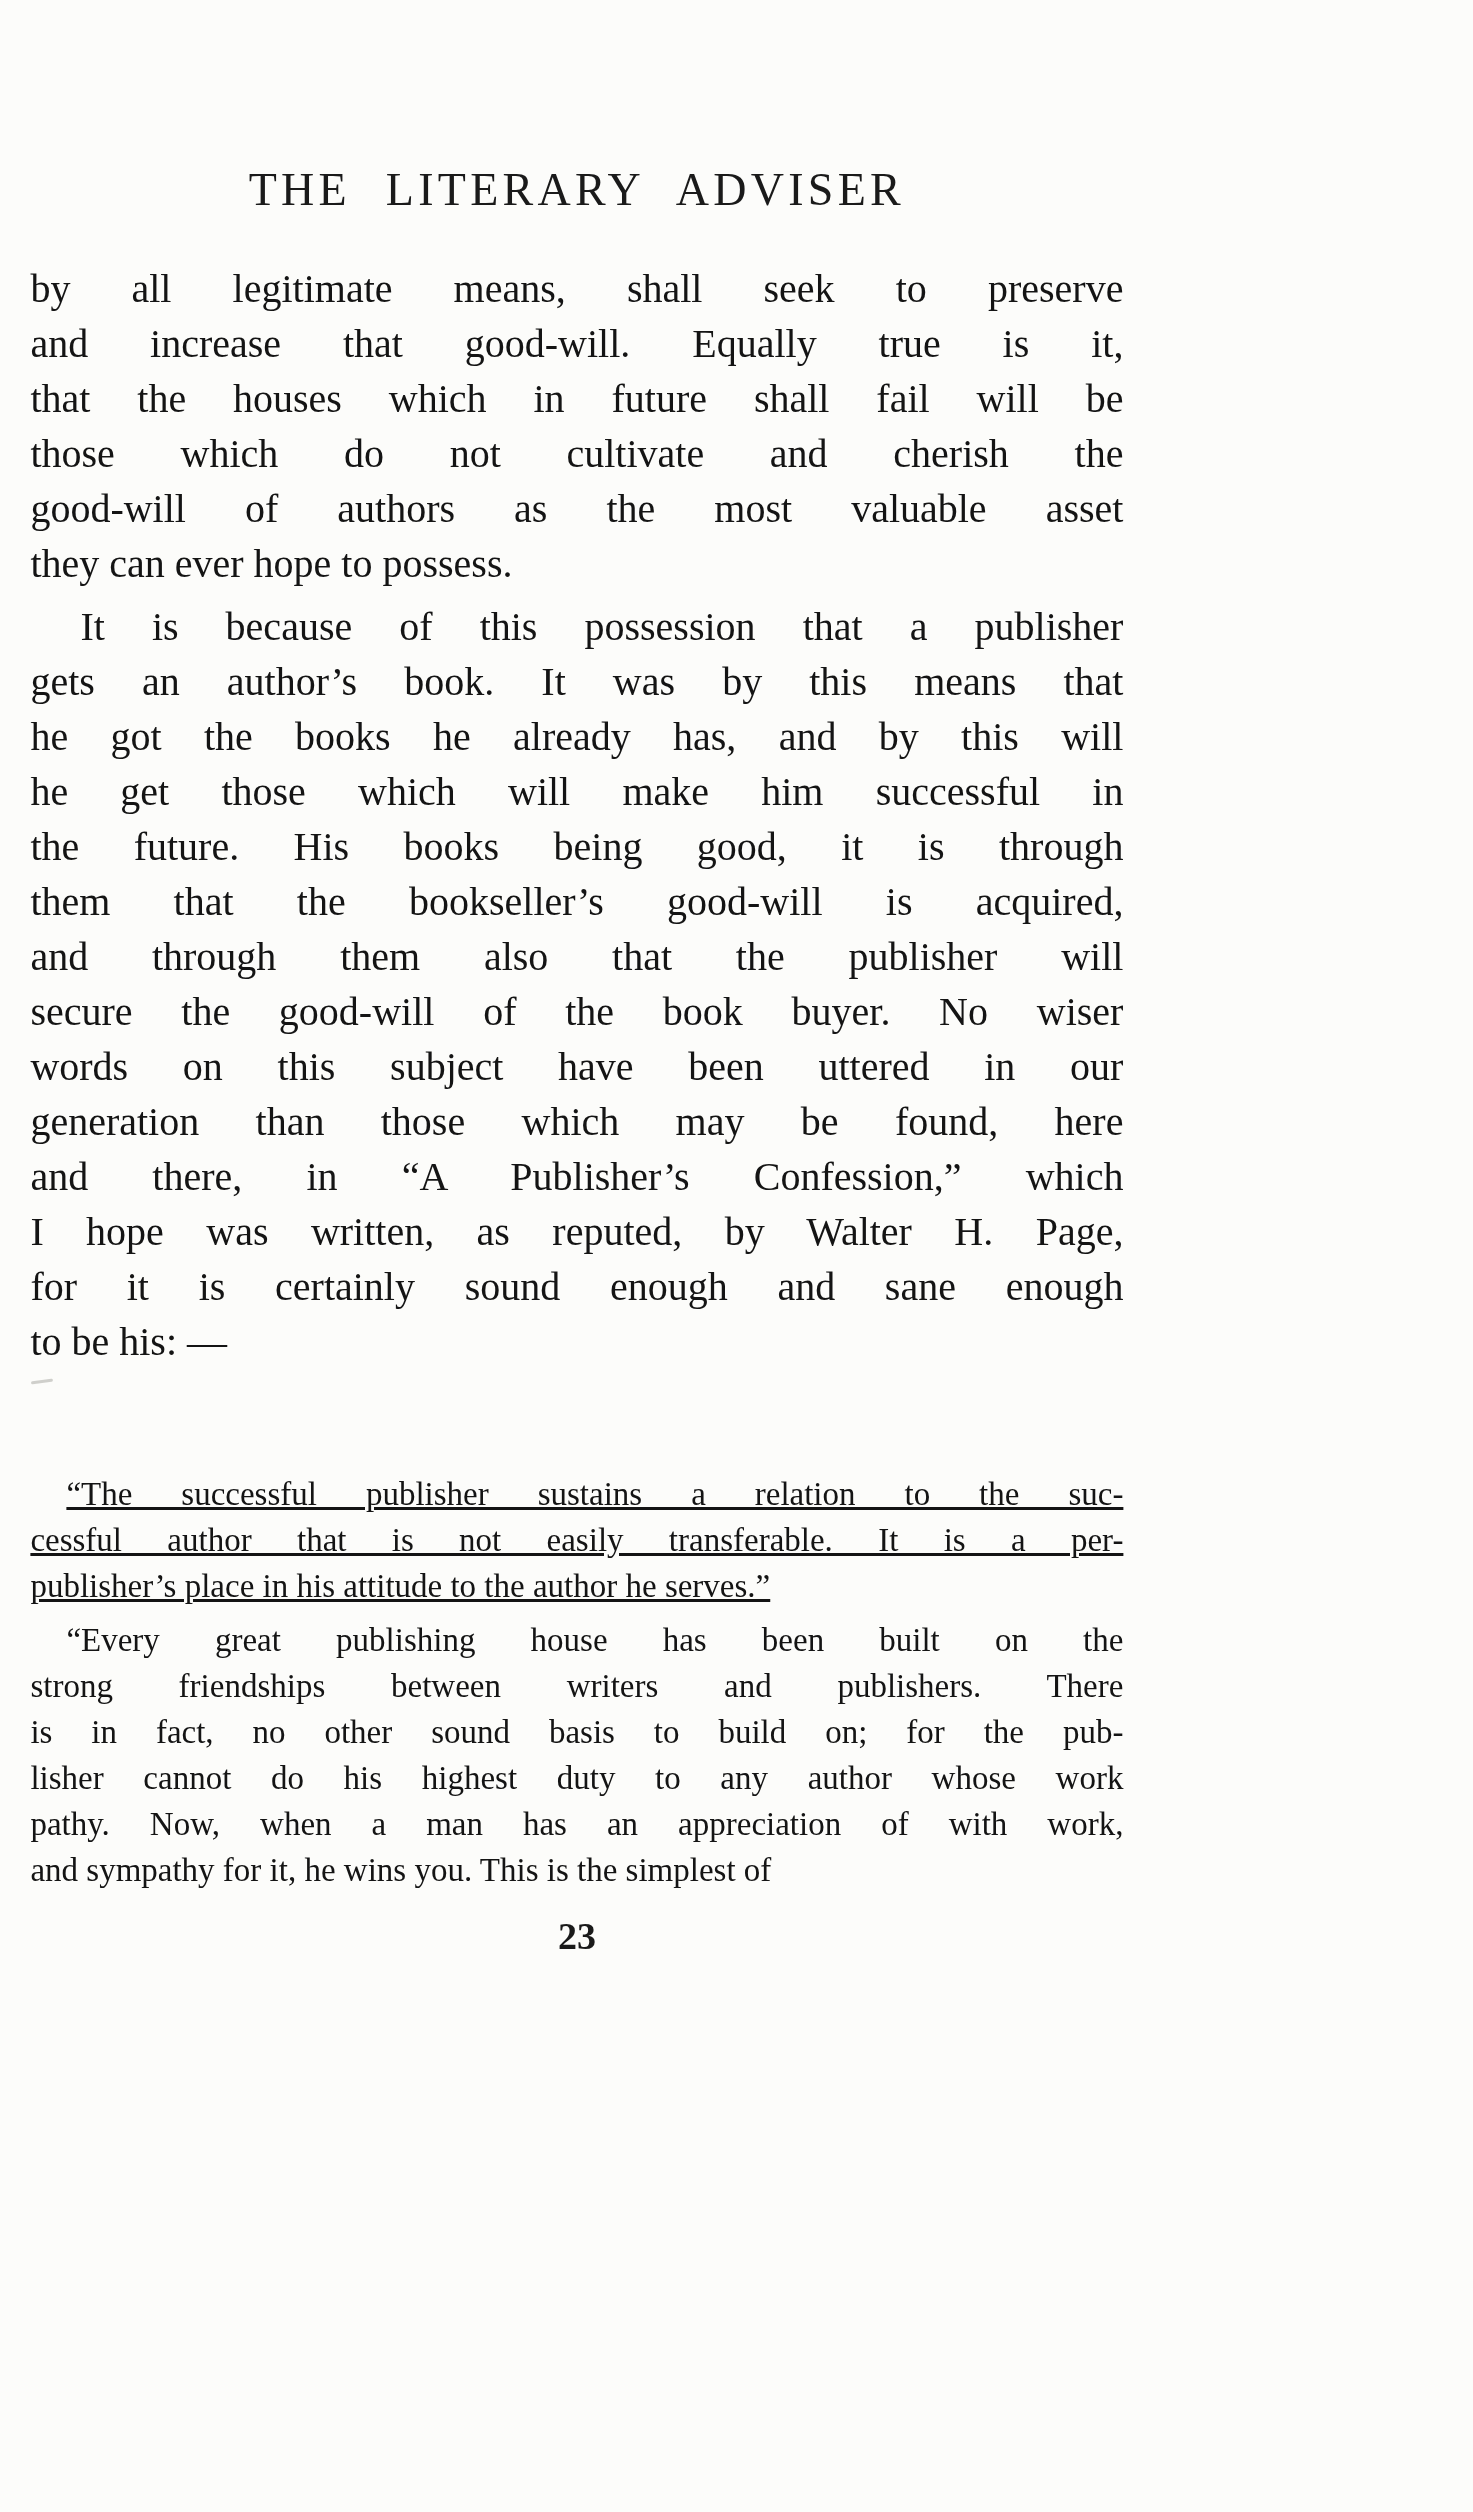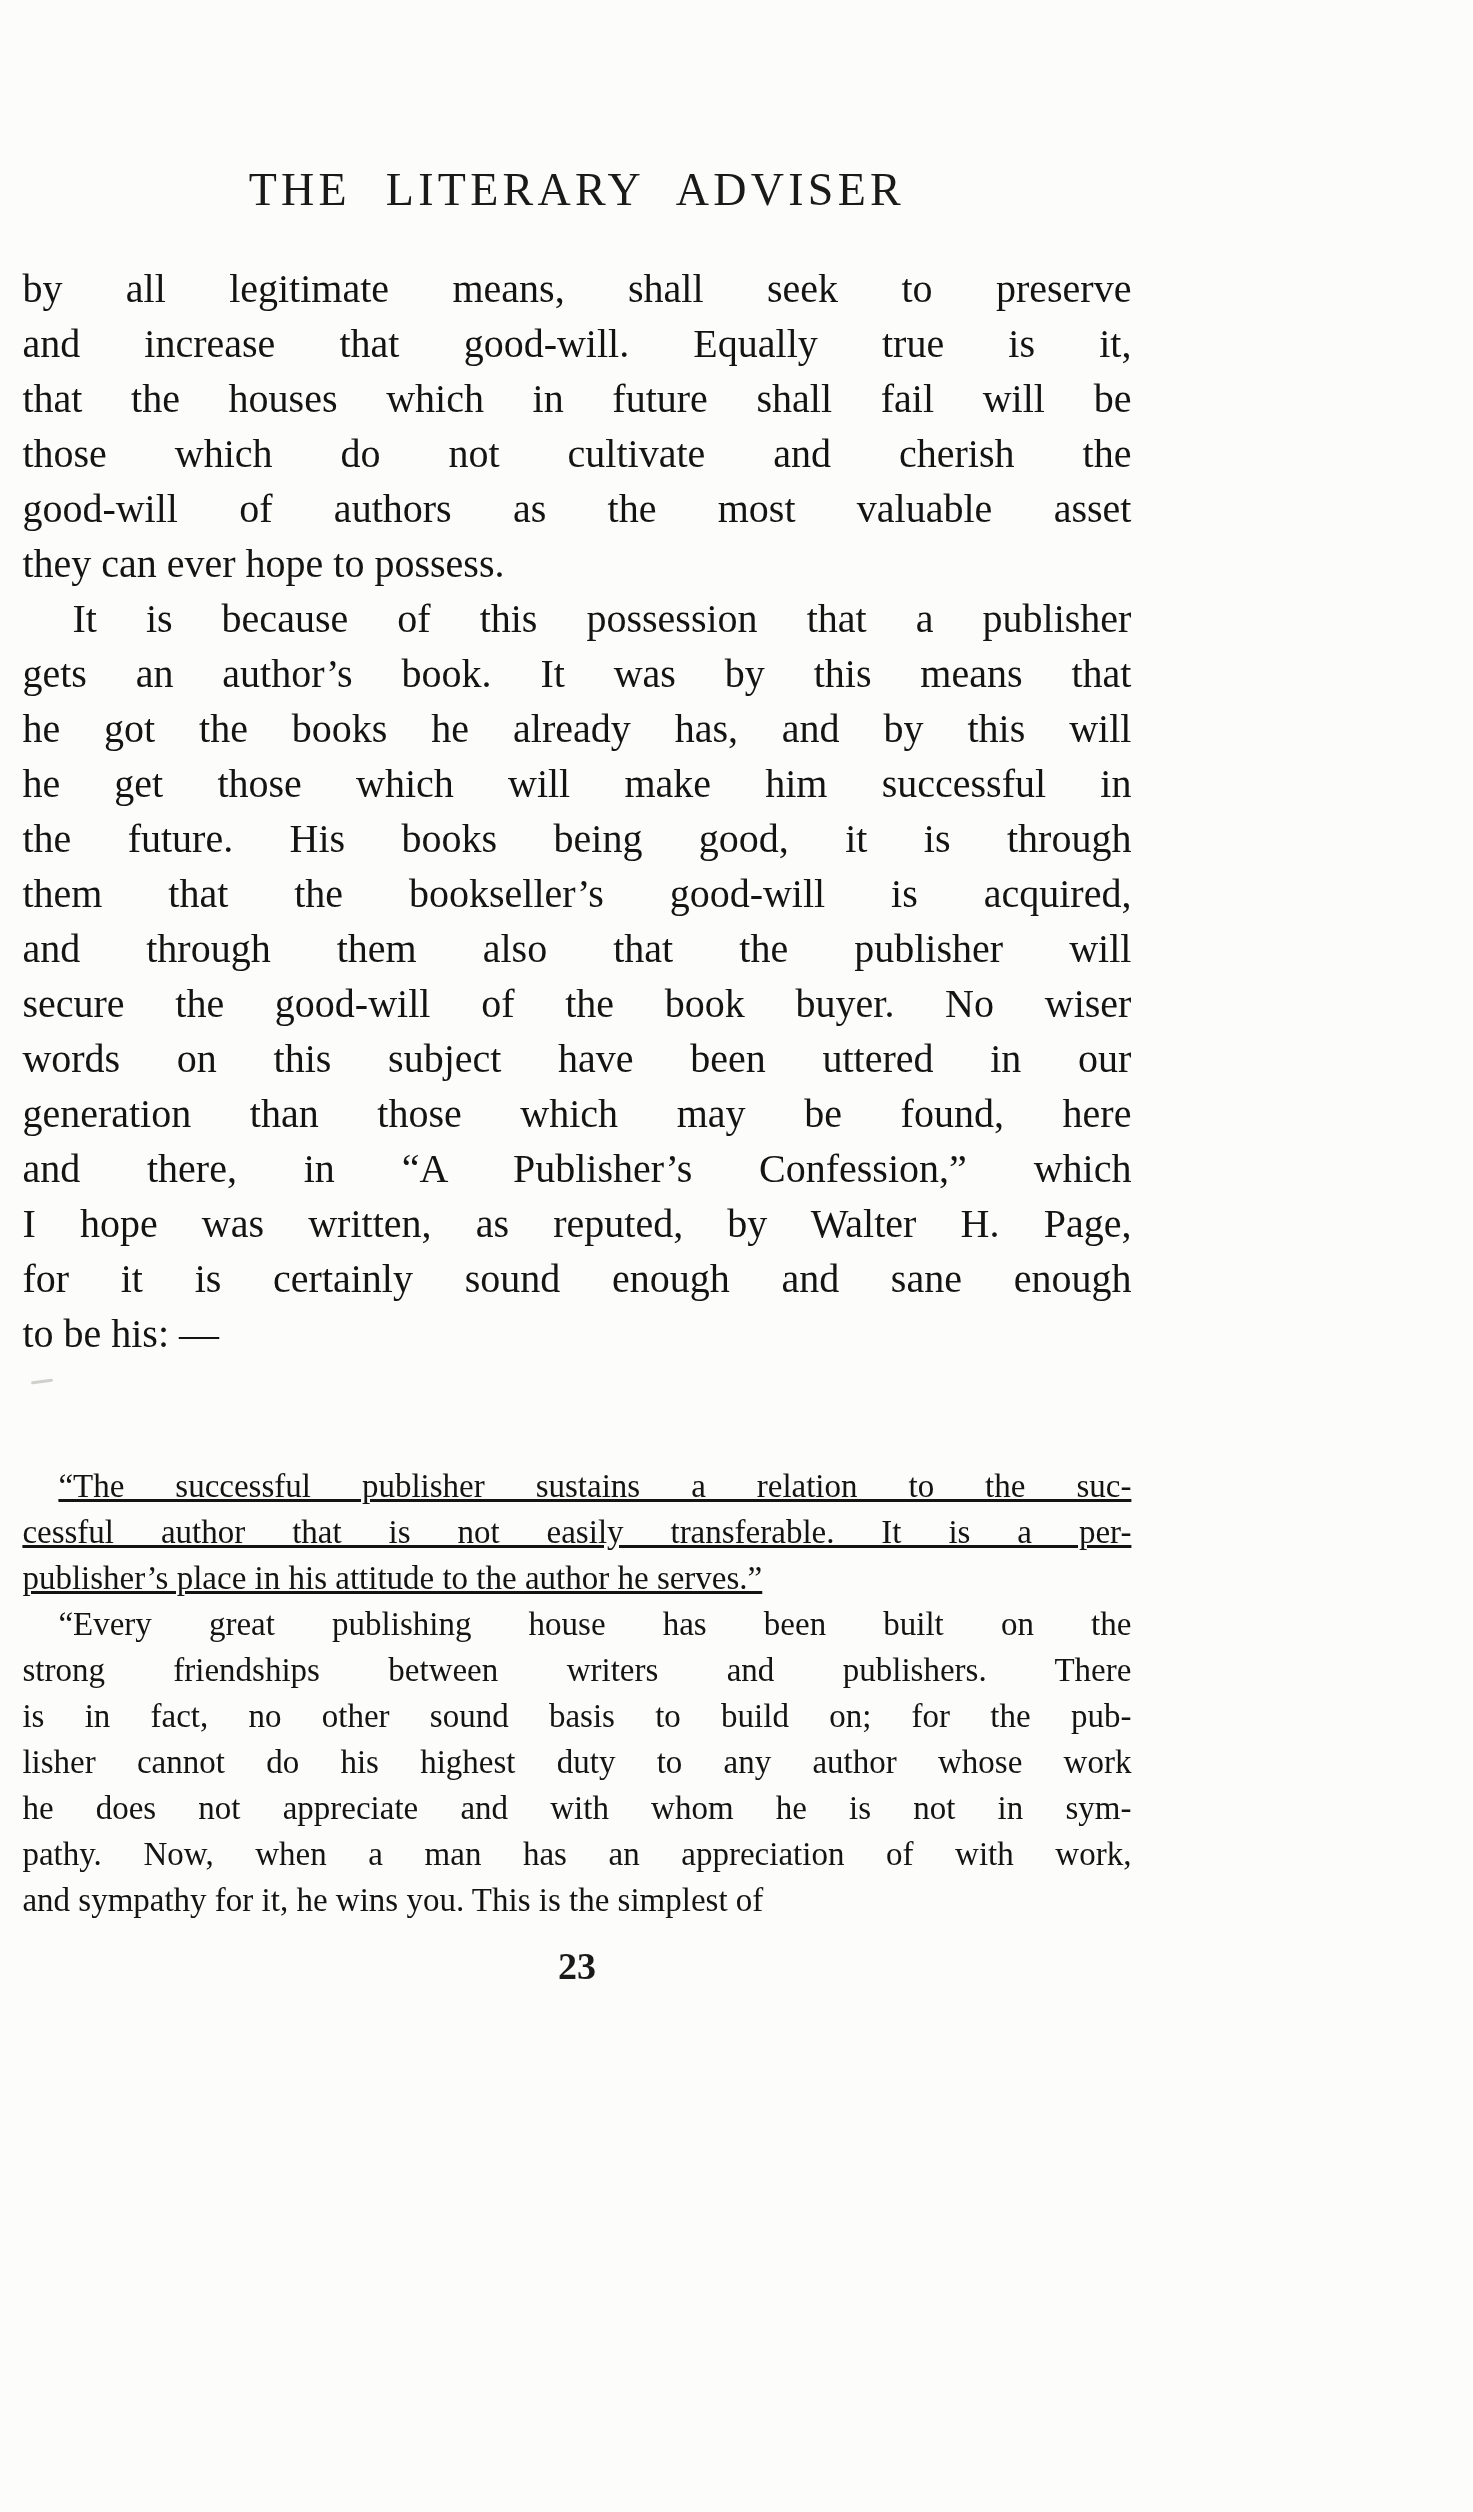--- a/index.html
+++ b/index.html
@@ -21,21 +21,21 @@
   }
   .running-header {
     margin-top: 155px;
     text-align: center;
     font-size: 46px;
     letter-spacing: 4.3px;
     word-spacing: 19px;
     color: #1a1a1a;
   }
   .text-block { margin-top: 45px; }
-  .para { margin: 0; }
+  .para { margin: 8px; }
   .para.body .line { font-size: 40px; line-height: 55px; }
   .para.quote .line { font-size: 33px; line-height: 46px; }
   .line {
     text-align: justify;
     text-align-last: justify;
   }
   .para .line:last-child { text-align-last: left; }
   .para.body.indented .line:first-child { text-indent: 50px; }
   .para.quote.indented .line:first-child { text-indent: 36px; }
   .para.body + .para.quote { margin-top: 102px; text-decoration: underline; }
@@ -93,21 +93,20 @@
         <div class="para quote indented">
           <div class="line">“The successful publisher sustains a relation to the suc-</div>
           <div class="line">cessful author that is not easily transferable. It is a per-</div>
           <div class="line">publisher’s place in his attitude to the author he serves.”</div>
         </div>
         <div class="para quote indented">
           <div class="line">“Every great publishing house has been built on the</div>
           <div class="line">strong friendships between writers and publishers. There</div>
           <div class="line">is in fact, no other sound basis to build on; for the pub-</div>
           <div class="line">lisher cannot do his highest duty to any author whose work</div>
-          <div class="line">he does not appreciate and with whom he is not in sym-</div>
           <div class="line">pathy. Now, when a man has an appreciation of with work,</div>
           <div class="line">and sympathy for it, he wins you. This is the simplest of</div>
         </div>
       </div>
     <div class="page-number">23</div>
   </div>
 </div>
 
 
 </body></html>

